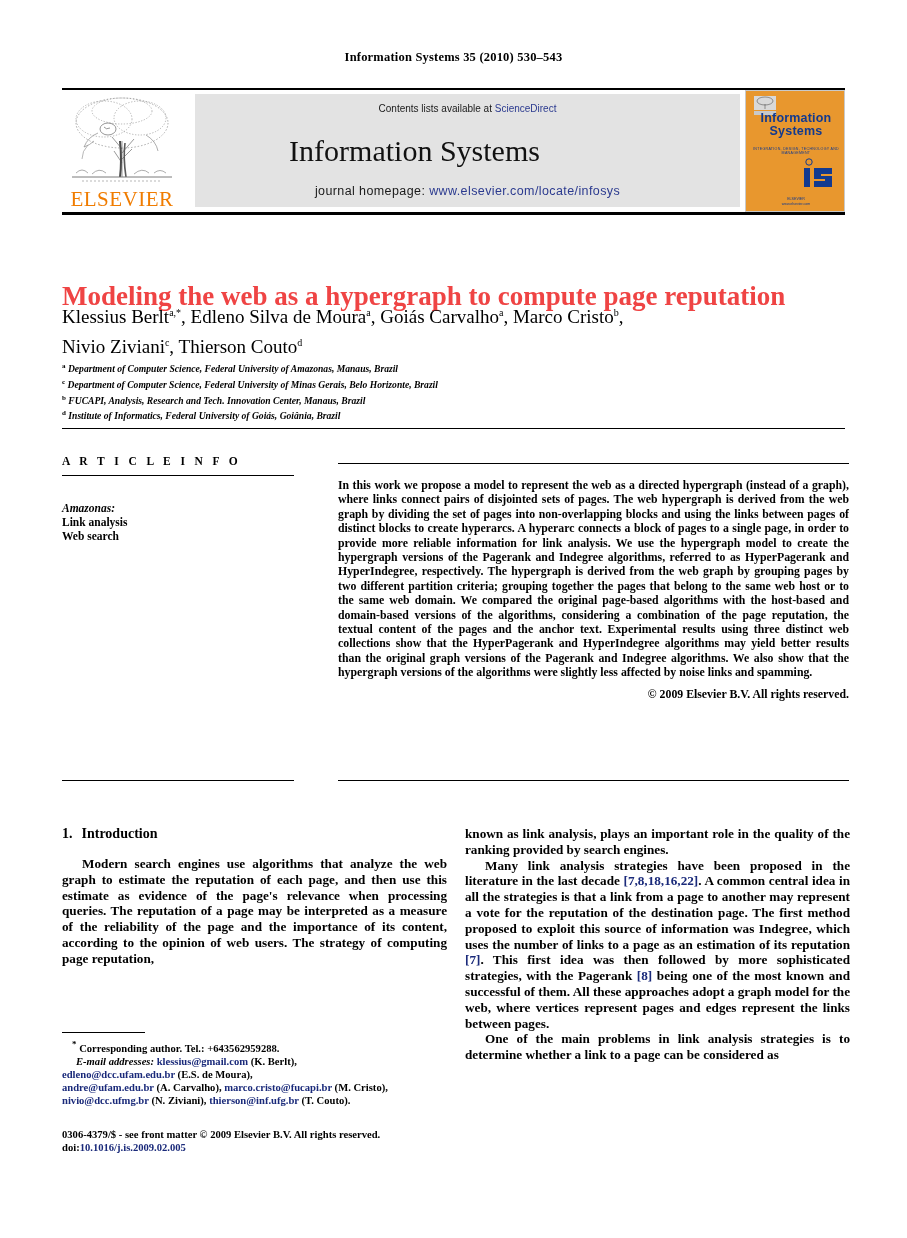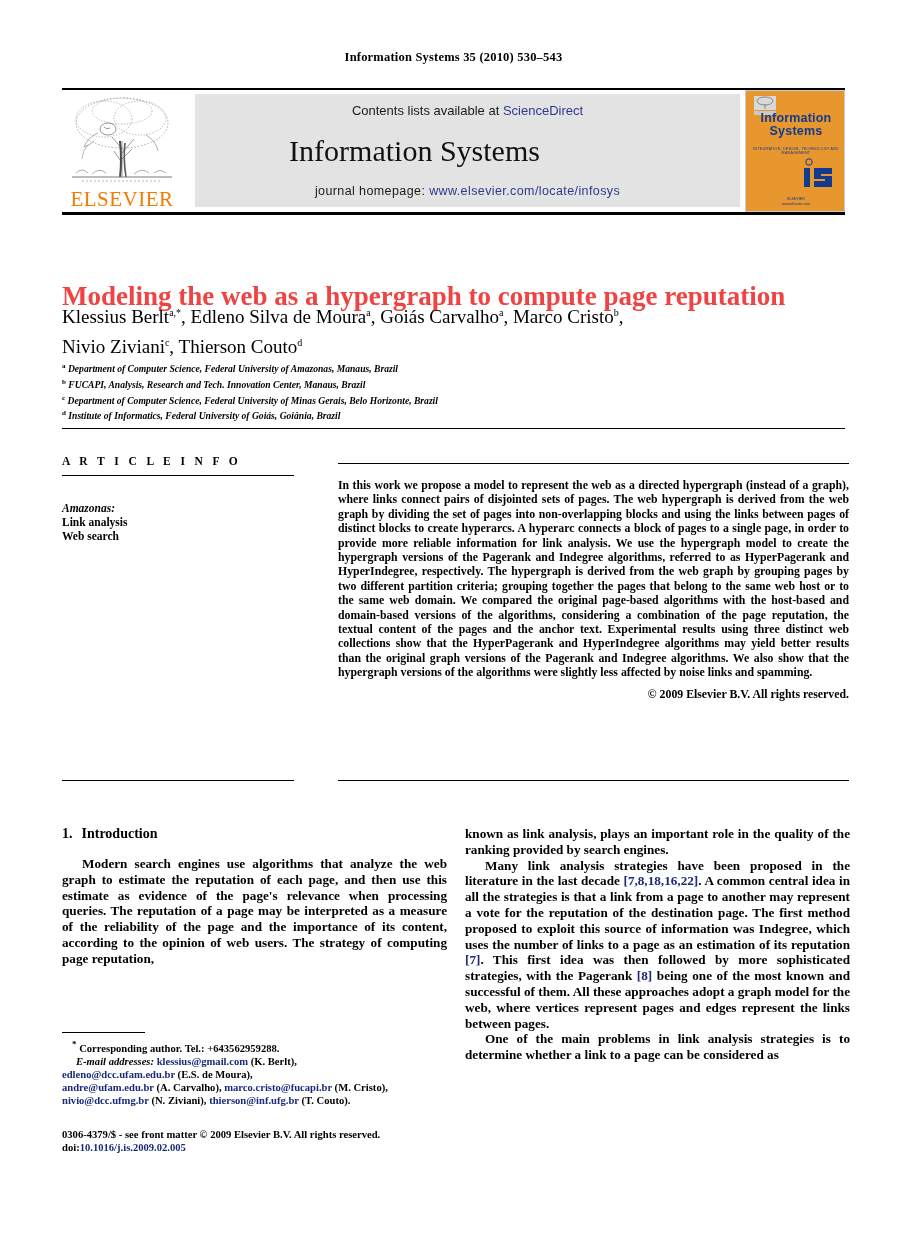--- a/index.html
+++ b/index.html
@@ -91,21 +91,21 @@
     width: 545px;
     height: 113px;
     background: #e3e3e3;
   }
   .contents-line {
     position: absolute;
     left: 0; top: 9px;
     width: 545px;
     text-align: center;
     font-family: "Liberation Sans", sans-serif;
-    font-size: 13px;
+    font-size: 10px;
     color: #1a1a1a;
   }
   .contents-line .sd-link {
     color: #2b3a8f;
   }
   .journal-title {
     position: absolute;
     left: 0; top: 40px;
     width: 439px;
     text-align: center;
@@ -460,22 +460,22 @@
   </div>
 
   <h1 class="article-title">Modeling the web as a hypergraph to compute page reputation</h1>
 
   <div class="authors">
     <span><span>Klessius Berlt</span><sup>a,*</sup>, </span><span><span>Edleno Silva de Moura</span><sup>a</sup>, </span><span><span>Goiás Carvalho</span><sup>a</sup>, </span><span><span>Marco Cristo</span><sup>b</sup>,</span><br><span><span>Nivio Ziviani</span><sup>c</sup>, </span><span><span>Thierson Couto</span><sup>d</sup></span>
   </div>
 
   <div class="affiliations">
     <div><sup>a</sup> <span>Department of Computer Science, Federal University of Amazonas, Manaus, Brazil</span></div>
+    <div><sup>c</sup> <span>Department of Computer Science, Federal University of Minas Gerais, Belo Horizonte, Brazil</span></div>
     <div><sup>b</sup> <span>FUCAPI, Analysis, Research and Tech. Innovation Center, Manaus, Brazil</span></div>
-    <div><sup>c</sup> <span>Department of Computer Science, Federal University of Minas Gerais, Belo Horizonte, Brazil</span></div>
     <div><sup>d</sup> <span>Institute of Informatics, Federal University of Goiás, Goiânia, Brazil</span></div>
   </div>
 
   <div class="rule-under-affil"></div>
 
   <div class="info-col">
     <div class="section-head">A R T I C L E  I N F O</div>
     <div class="head-rule"></div>
     <div class="keywords-block">
       <div class="keywords-label">Amazonas:</div>

